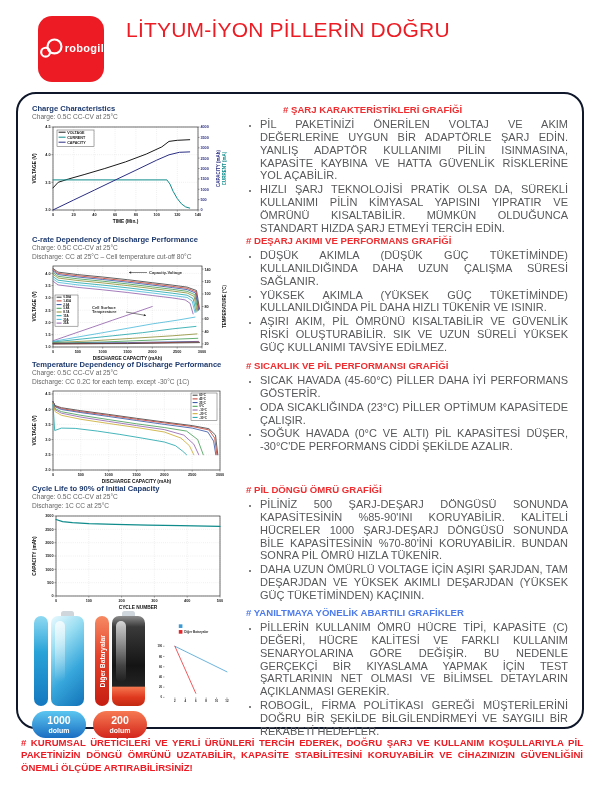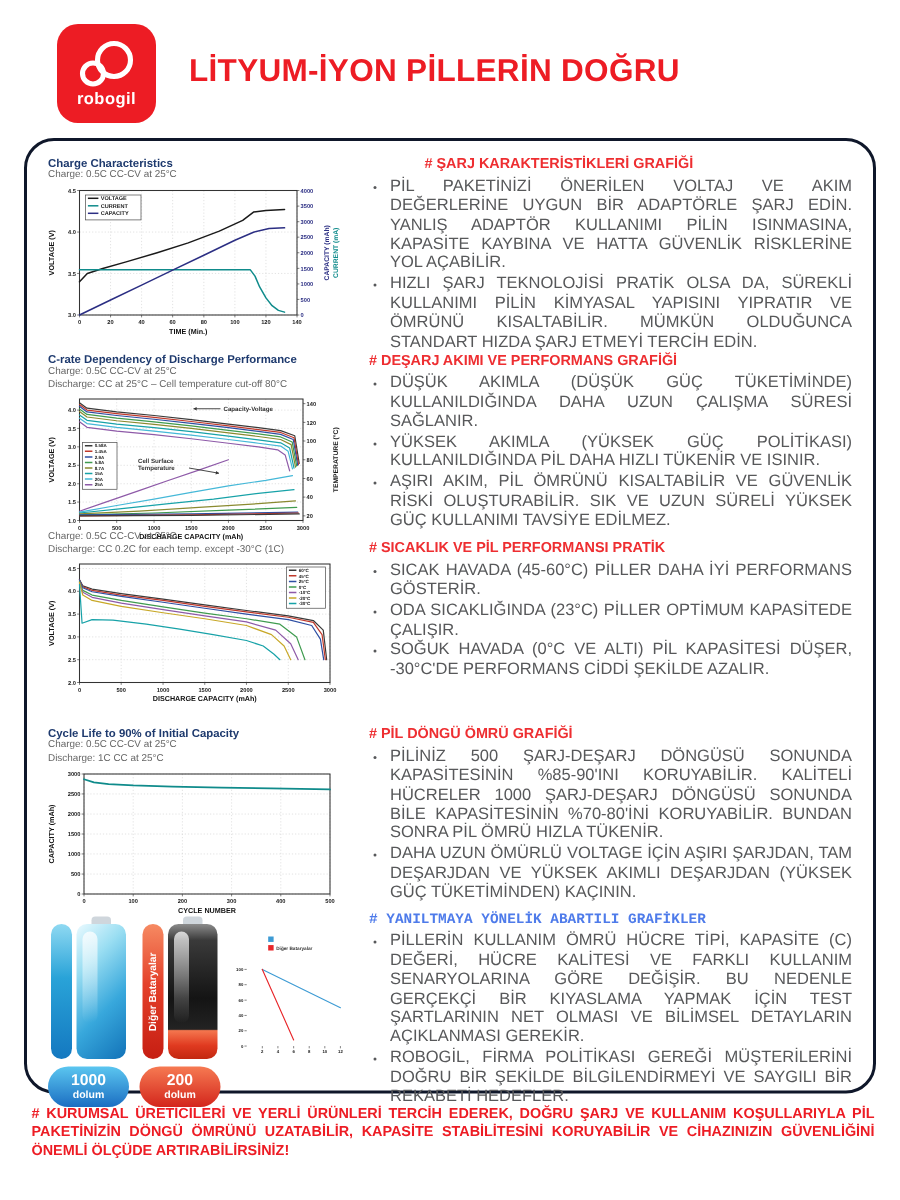--- a/index.html
+++ b/index.html
@@ -1,22 +1,22 @@
 <!DOCTYPE html>
 <html><head>
 <meta charset="utf-8">
 <style>
   html,body{margin:0;padding:0;background:#fff;}
   .page{width:600px;height:800px;background:#fff;font-family:"Liberation Sans",sans-serif;position:relative;overflow:hidden;}
   
   .header{display:flex;align-items:flex-start;gap:22px;padding:16px 20px 0 38px;}
-  .logo{width:66px;height:66px;background:#ED1C24;border-radius:14px;display:flex;flex-direction:column;align-items:center;justify-content:center;flex:none;}
+  .logo{width:66px;height:66px;background:#ED1C24;border-radius:14px;display:flex;flex-direction:row;align-items:center;justify-content:center;flex:none;}
   .logo svg{width:42px;height:36px;display:block;}
   .logo-text{color:#fff;font-size:11px;font-weight:bold;letter-spacing:.3px;margin-top:-2px;}
-  .title{color:#ED1C24;font-weight:700;font-size:21px;line-height:1.12;letter-spacing:.2px;margin-top:20px;}
+  .title{color:#ED1C24;font-weight:400;font-size:21px;line-height:1.12;letter-spacing:.2px;margin-top:2px;}
   
   .card{margin:10px 16px 0 16px;border:2px solid #0f172a;border-radius:20px;padding:4px 6px 2px 10px;background:#fff;}
   .row{display:flex;}
   .r1{height:131px}.r2{height:125px}.r3{height:124px}.r4{height:123px}.r5{height:124px}
   .left{width:204px;flex:none;padding-left:4px;}
   .right{flex:1;padding:2px 8px 0 10px;min-width:0;}
   .c-title{color:#1E3A6E;font-size:7.6px;font-weight:bold;padding-top:6px;}
   .c-subs div{color:#666;font-size:6.6px;line-height:1.3;}
   svg.chart{display:block;margin-top:2px;}
   svg text{font-family:"Liberation Sans",sans-serif;}
@@ -261,28 +261,29 @@
             <text x="60" y="45.5" text-anchor="start" font-size="4.1" font-weight="bold" fill="#333">Cell Surface</text>
             <text x="60" y="50.1" text-anchor="start" font-size="4.1" font-weight="bold" fill="#333">Temperature</text>
             <line x1="94" y1="49" x2="114" y2="52.5" stroke="#333" stroke-width="0.6"></line>
             <polygon points="114,52.5 112.1,51.0 111.7,53.3" fill="#333"></polygon>
           </svg>
       </div>
       <div class="right sec">
         <div class="sec-h" style="color: rgb(238, 46, 49);">#  DEŞARJ AKIMI VE PERFORMANS GRAFİĞİ</div>
         <ul>
             <li>DÜŞÜK AKIMLA (DÜŞÜK GÜÇ TÜKETİMİNDE) KULLANILDIĞINDA DAHA UZUN ÇALIŞMA SÜRESİ SAĞLANIR.</li>
-            <li>YÜKSEK AKIMLA (YÜKSEK GÜÇ POLİTİKASI) KULLANILDIĞINDA PİL DAHA HIZLI TÜKENİR VE ISINIR.</li>
+            <li>YÜKSEK AKIMLA (YÜKSEK GÜÇ TÜKETİMİNDE) KULLANILDIĞINDA PİL DAHA HIZLI TÜKENİR VE ISINIR.</li>
             <li>AŞIRI AKIM, PİL ÖMRÜNÜ KISALTABİLİR VE GÜVENLİK RİSKİ OLUŞTURABİLİR. SIK VE UZUN SÜRELİ YÜKSEK GÜÇ KULLANIMI TAVSİYE EDİLMEZ.</li>
           </ul>
       </div>
     </div>
 
     <div class="row r3">
       <div class="left">
+        <div class="c-title">Temperature Dependency of Discharge Performance</div>
         <div class="c-subs">
             <div>Charge: 0.5C CC-CV at 25°C</div>
             <div>Discharge: CC 0.2C for each temp. except -30°C (1C)</div>
           </div>
         <svg class="chart" width="196" height="96" viewBox="0 0 196 96">
             <line x1="21.0" y1="3" x2="21.0" y2="82" stroke="#c8c8c8" stroke-width="0.35" stroke-dasharray="0.8,1.3"></line>
             <line x1="21.0" y1="82" x2="21.0" y2="83.6" stroke="#555" stroke-width="0.5"></line>
             <text x="21.0" y="88" text-anchor="middle" font-size="3.8" font-weight="bold" fill="#222">0</text>
             <line x1="48.8" y1="3" x2="48.8" y2="82" stroke="#c8c8c8" stroke-width="0.35" stroke-dasharray="0.8,1.3"></line>
             <line x1="48.8" y1="82" x2="48.8" y2="83.6" stroke="#555" stroke-width="0.5"></line>
@@ -341,21 +342,21 @@
             <text x="167.2" y="19.44" font-size="3" font-weight="bold" fill="#222">0°C</text>
             <line x1="160.6" y1="22" x2="165.6" y2="22" stroke="#8E5AA8" stroke-width="1"></line>
             <text x="167.2" y="23.14" font-size="3" font-weight="bold" fill="#222">-10°C</text>
             <line x1="160.6" y1="25.7" x2="165.6" y2="25.7" stroke="#C8A828" stroke-width="1"></line>
             <text x="167.2" y="26.84" font-size="3" font-weight="bold" fill="#222">-20°C</text>
             <line x1="160.6" y1="29.400000000000002" x2="165.6" y2="29.400000000000002" stroke="#17A2A8" stroke-width="1"></line>
             <text x="167.2" y="30.540000000000003" font-size="3" font-weight="bold" fill="#222">-30°C</text>
           </svg>
       </div>
       <div class="right sec">
-        <div class="sec-h" style="color: rgb(238, 46, 49);">#  SICAKLIK VE PİL PERFORMANSI PRATİK</div>
+        <div class="sec-h" style="color: rgb(238, 46, 49);">#  SICAKLIK VE PİL PERFORMANSI GRAFİĞİ</div>
         <ul>
             <li>SICAK HAVADA (45-60°C) PİLLER DAHA İYİ PERFORMANS GÖSTERİR.</li>
             <li>ODA SICAKLIĞINDA (23°C) PİLLER OPTİMUM KAPASİTEDE ÇALIŞIR.</li>
             <li>SOĞUK HAVADA (0°C VE ALTI) PİL KAPASİTESİ DÜŞER, -30°C'DE PERFORMANS CİDDİ ŞEKİLDE AZALIR.</li>
           </ul>
       </div>
     </div>
 
     <div class="row r4">
       <div class="left">
@@ -478,21 +479,21 @@
               <polyline points="21.9,26.4 76.5,53.2" fill="none" stroke="#3D9BD4" stroke-width="0.8" stroke-linejoin="round" stroke-linecap="round"></polyline>
               <polyline points="21.9,26.4 43.8,75.7" fill="none" stroke="#E8262A" stroke-width="0.8" stroke-linejoin="round" stroke-linecap="round"></polyline>
               <rect x="26" y="3.4000000000000004" width="3.8" height="3.8" fill="#3D9BD4"></rect>
               <text x="31.6" y="6.654000000000001" font-size="3.3" font-weight="bold" fill="#333"></text>
               <rect x="26" y="9.399999999999999" width="3.8" height="3.8" fill="#E8262A"></rect>
               <text x="31.6" y="12.653999999999998" font-size="3.3" font-weight="bold" fill="#333">Diğer Bataryalar</text>
             </svg>
         </div>
       </div>
       <div class="right sec">
-        <div class="sec-h" style="color: rgb(78, 123, 234); font-family: Liberation Mono, monospace;">#  YANILTMAYA YÖNELİK ABARTILI GRAFİKLER</div>
+        <div class="sec-h" style="color: rgb(78, 123, 234);">#  YANILTMAYA YÖNELİK ABARTILI GRAFİKLER</div>
         <ul>
             <li>PİLLERİN KULLANIM ÖMRÜ HÜCRE TİPİ, KAPASİTE (C) DEĞERİ, HÜCRE KALİTESİ VE FARKLI KULLANIM SENARYOLARINA GÖRE DEĞİŞİR. BU NEDENLE GERÇEKÇİ BİR KIYASLAMA YAPMAK İÇİN TEST ŞARTLARININ NET OLMASI VE BİLİMSEL DETAYLARIN AÇIKLANMASI GEREKİR.</li>
             <li>ROBOGİL, FİRMA POLİTİKASI GEREĞİ MÜŞTERİLERİNİ DOĞRU BİR ŞEKİLDE BİLGİLENDİRMEYİ VE SAYGILI BİR REKABETİ HEDEFLER.</li>
           </ul>
       </div>
     </div>
 
   </div>
 
   <div class="footer">#  KURUMSAL ÜRETİCİLERİ VE YERLİ ÜRÜNLERİ TERCİH EDEREK, DOĞRU ŞARJ VE KULLANIM KOŞULLARIYLA PİL PAKETİNİZİN DÖNGÜ ÖMRÜNÜ UZATABİLİR, KAPASİTE STABİLİTESİNİ KORUYABİLİR VE CİHAZINIZIN GÜVENLİĞİNİ ÖNEMLİ ÖLÇÜDE ARTIRABİLİRSİNİZ!</div>

